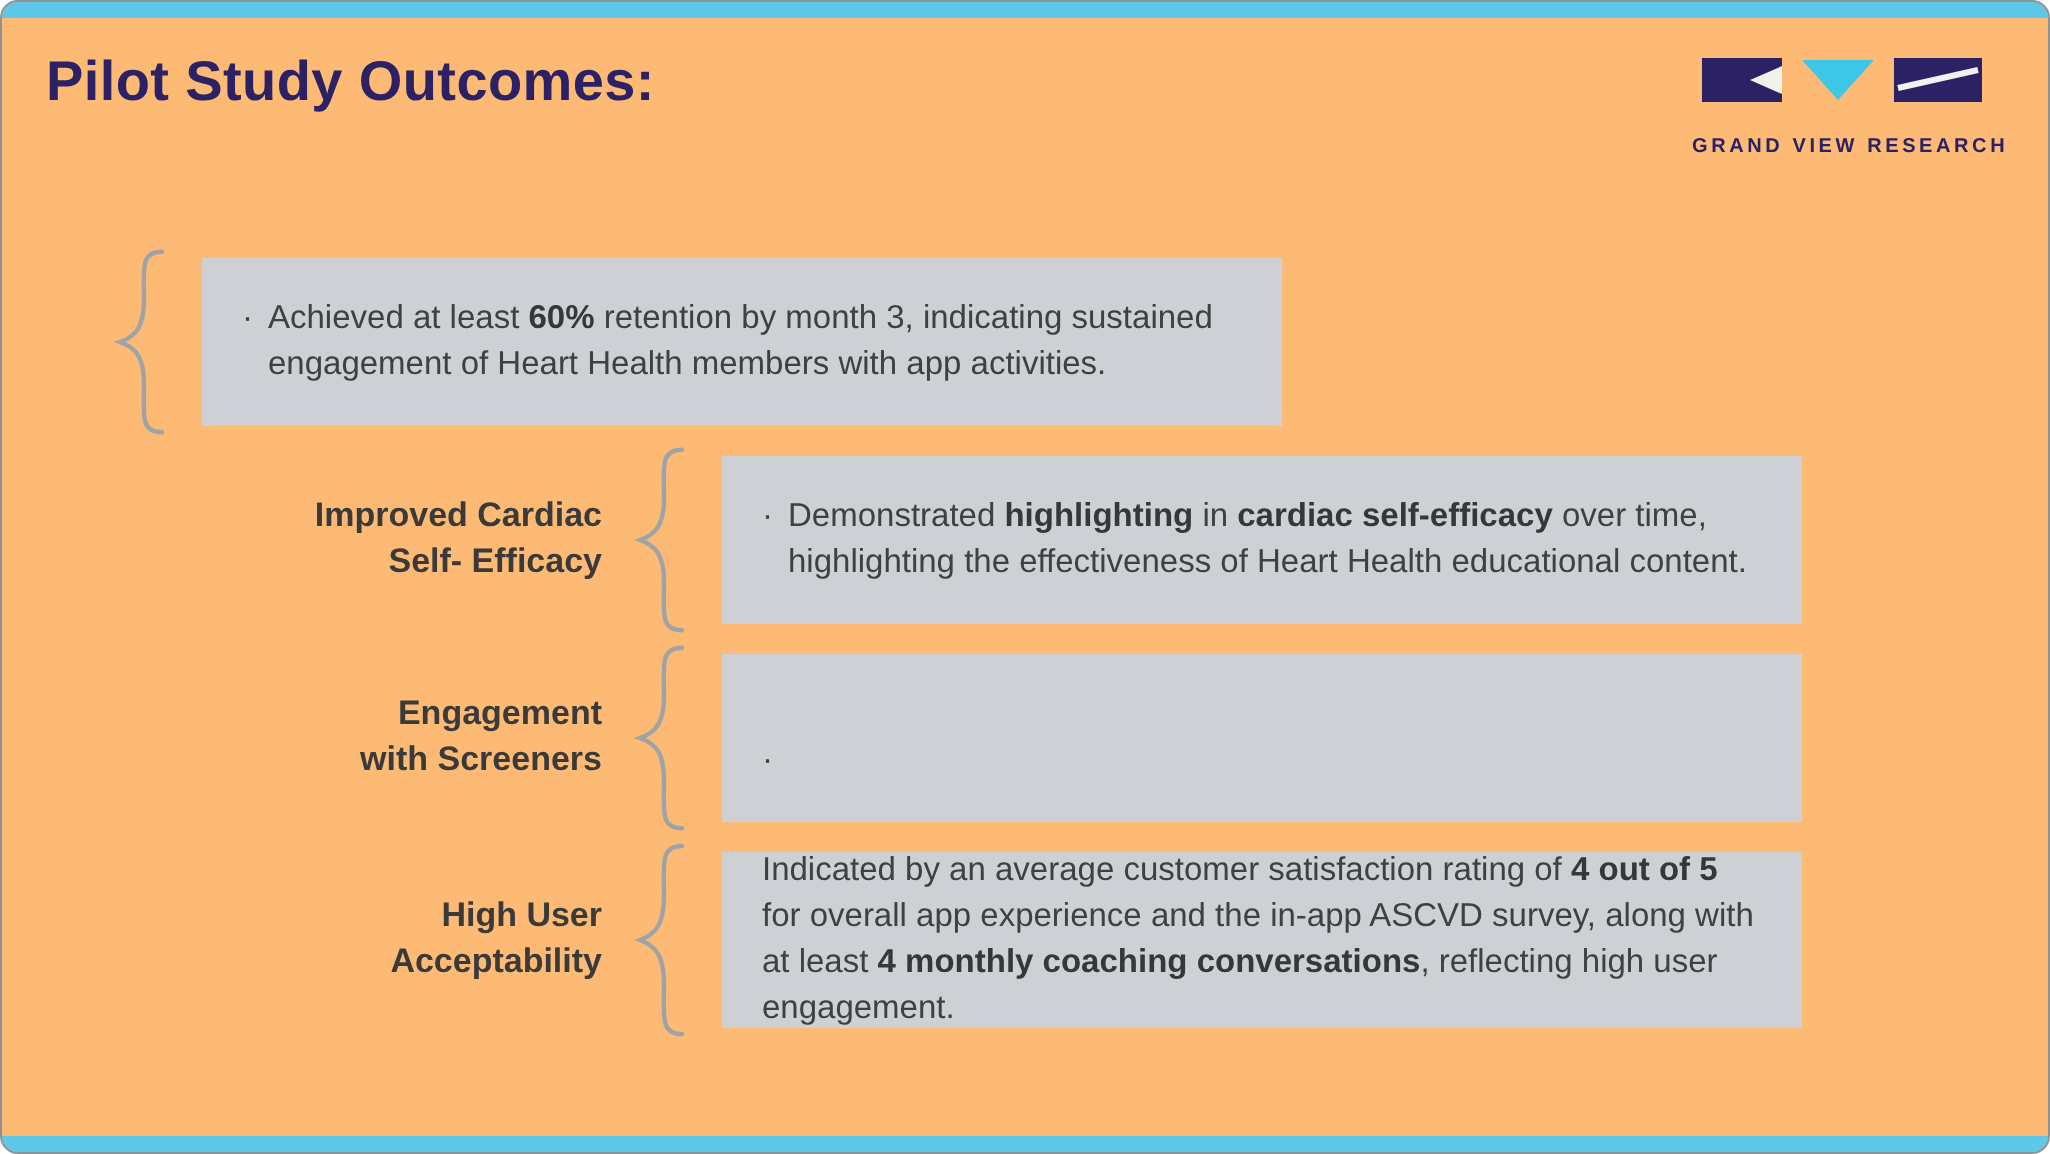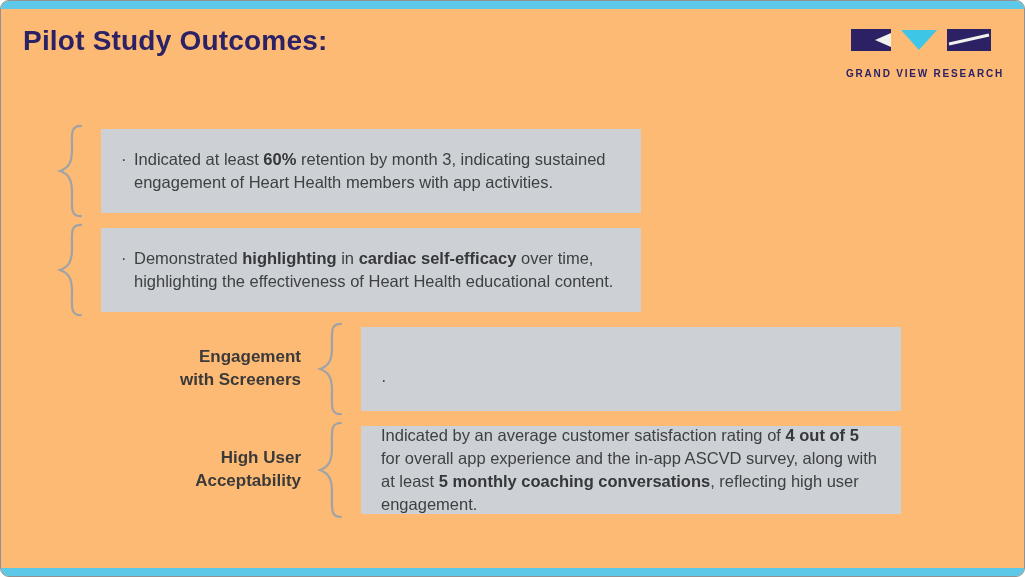--- a/index.html
+++ b/index.html
@@ -64,25 +64,27 @@
       <line x1="98" y1="16" x2="138" y2="7" stroke="#F2F1ED" stroke-width="3"></line>
     </svg>
     <div class="logo-text">GRAND VIEW RESEARCH</div>
   </div>
 
   <div class="row row-1">
     <svg class="brace" viewBox="0 0 30 100" preserveAspectRatio="none">
       <path d="M26 3 C15 3 17 12 17 28 C17 42 13 47 5 50 C13 53 17 58 17 72 C17 88 15 97 26 97" vector-effect="non-scaling-stroke"></path>
     </svg>
     <div class="box">
-      <p class="text"><span class="bullet">·</span><span><span>Indicated at least </span><b>60%</b><span> retention by month 3, indicating sustained engagement of Heart Health members with app activities.</span></span></p>
+      <p class="text"><span class="bullet">·</span><span><span>Achieved at least </span><b>60%</b><span> retention by month 3, indicating sustained engagement of Heart Health members with app activities.</span></span></p>
     </div>
   </div>
 
   <div class="row row-2">
+    <div class="label">Improved Cardiac
+Self- Efficacy</div>
     <svg class="brace" viewBox="0 0 30 100" preserveAspectRatio="none">
       <path d="M26 3 C15 3 17 12 17 28 C17 42 13 47 5 50 C13 53 17 58 17 72 C17 88 15 97 26 97" vector-effect="non-scaling-stroke"></path>
     </svg>
     <div class="box">
       <p class="text"><span class="bullet">·</span><span><span>Demonstrated </span><b>highlighting</b><span> in </span><b>cardiac self-efficacy</b><span> over time, highlighting the effectiveness of Heart Health educational content.</span></span></p>
     </div>
   </div>
 
   <div class="row row-3">
     <div class="label">Engagement
@@ -95,16 +97,16 @@
     </div>
   </div>
 
   <div class="row row-4">
     <div class="label">High User
 Acceptability</div>
     <svg class="brace" viewBox="0 0 30 100" preserveAspectRatio="none">
       <path d="M26 3 C15 3 17 12 17 28 C17 42 13 47 5 50 C13 53 17 58 17 72 C17 88 15 97 26 97" vector-effect="non-scaling-stroke"></path>
     </svg>
     <div class="box">
-      <p class="text no-indent"><span><span>Indicated by an average customer satisfaction rating of </span><b>4 out of 5</b><span> for overall app experience and the in-app ASCVD survey, along with at least </span><b>5 monthly coaching conversations</b><span>, reflecting high user engagement.</span></span></p>
+      <p class="text no-indent"><span><span>Indicated by an average customer satisfaction rating of </span><b>4 out of 5</b><span> for overall app experience and the in-app ASCVD survey, along with at least </span><b>4 monthly coaching conversations</b><span>, reflecting high user engagement.</span></span></p>
     </div>
   </div>
 </div>
 
 </body></html>

